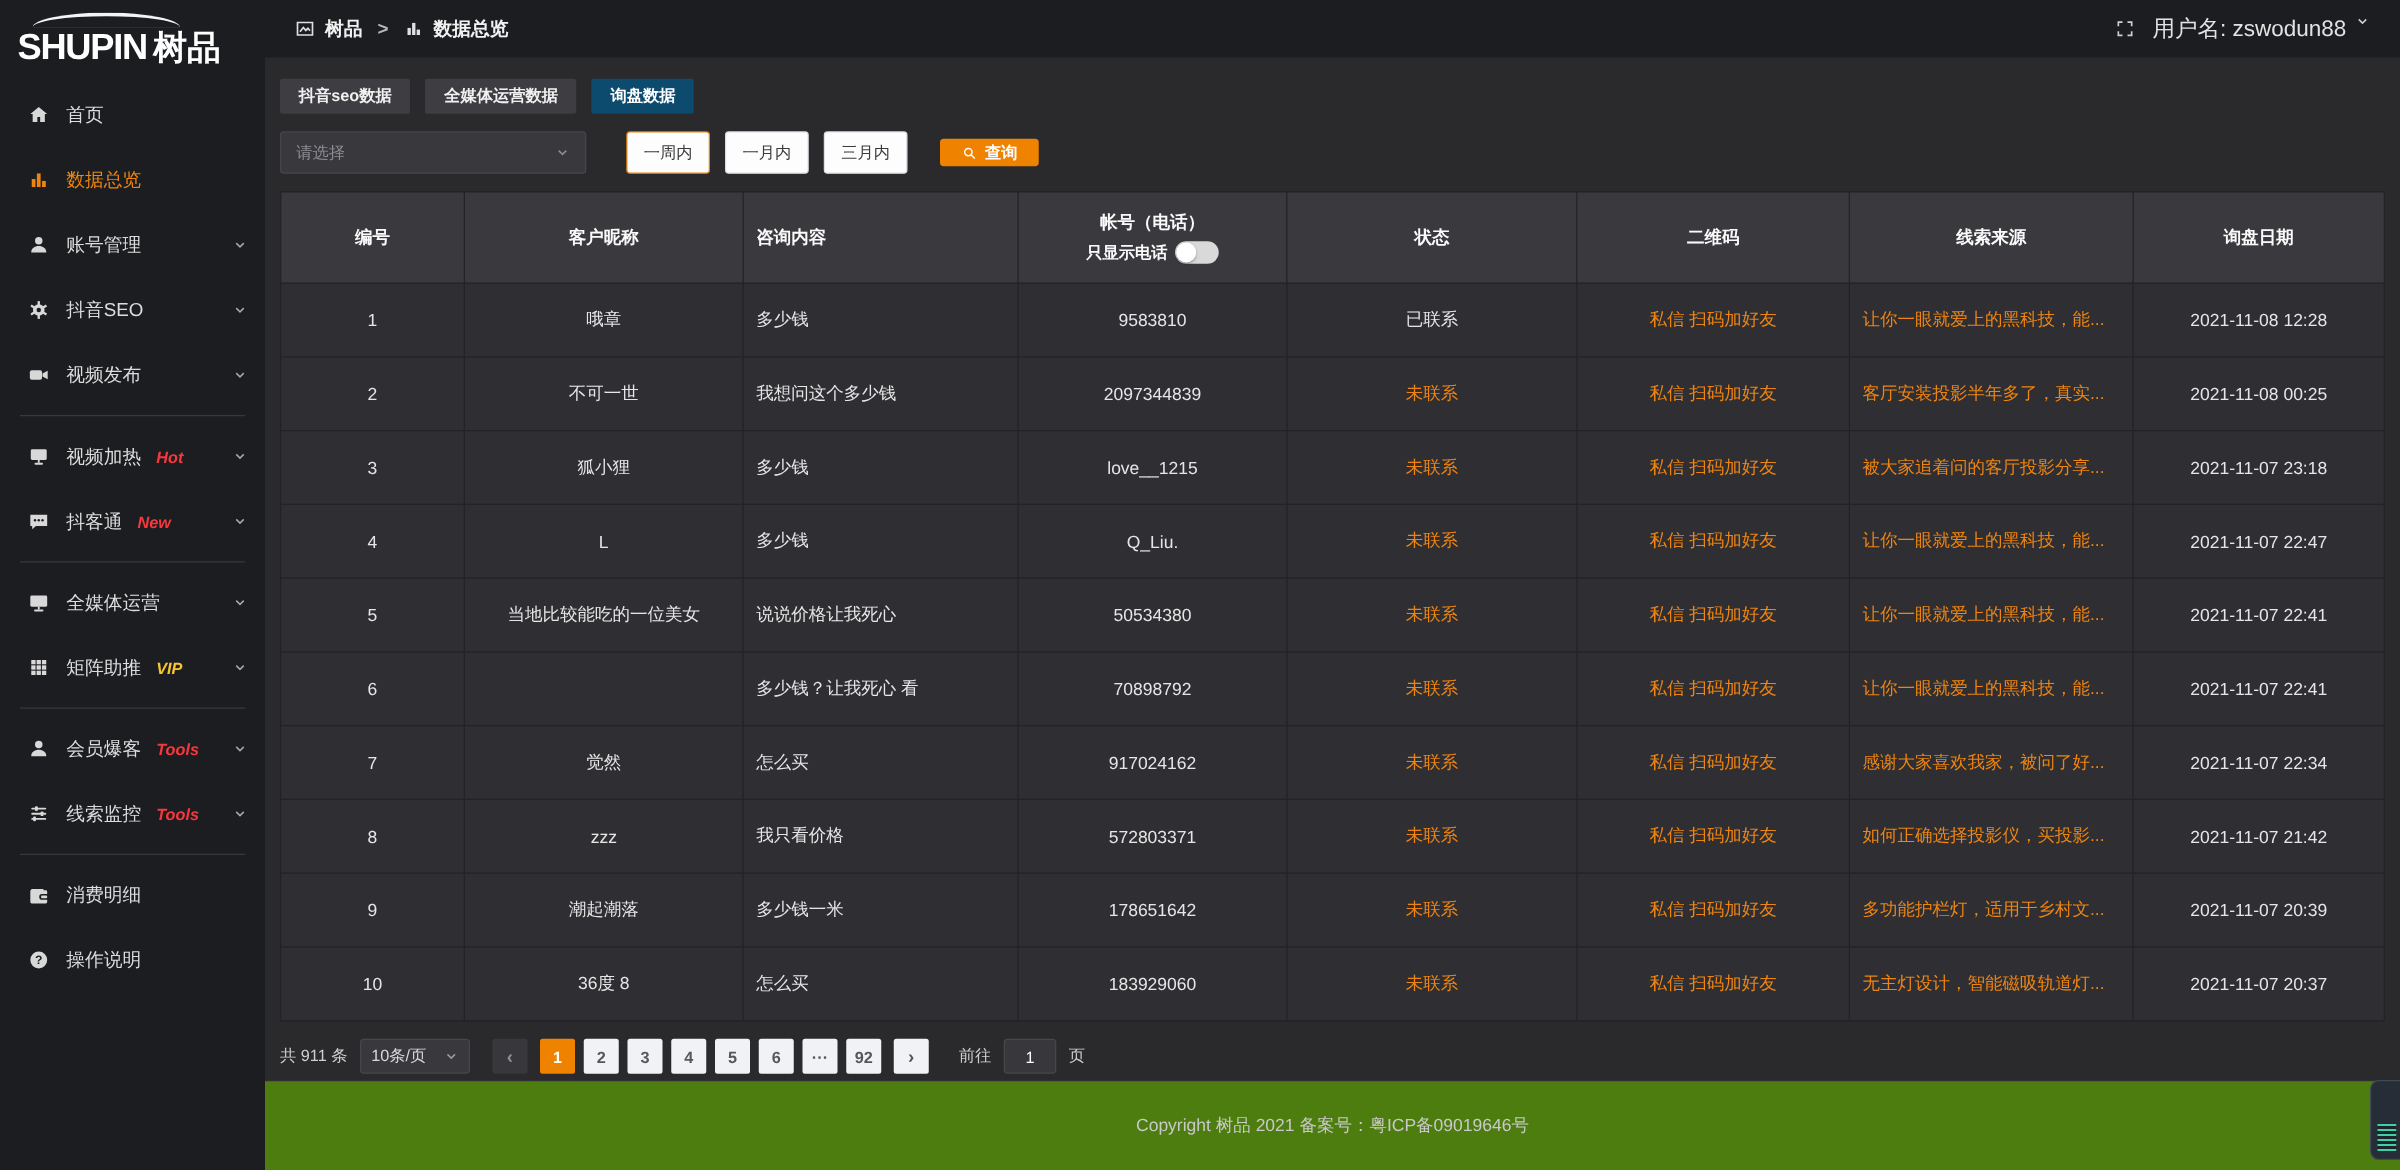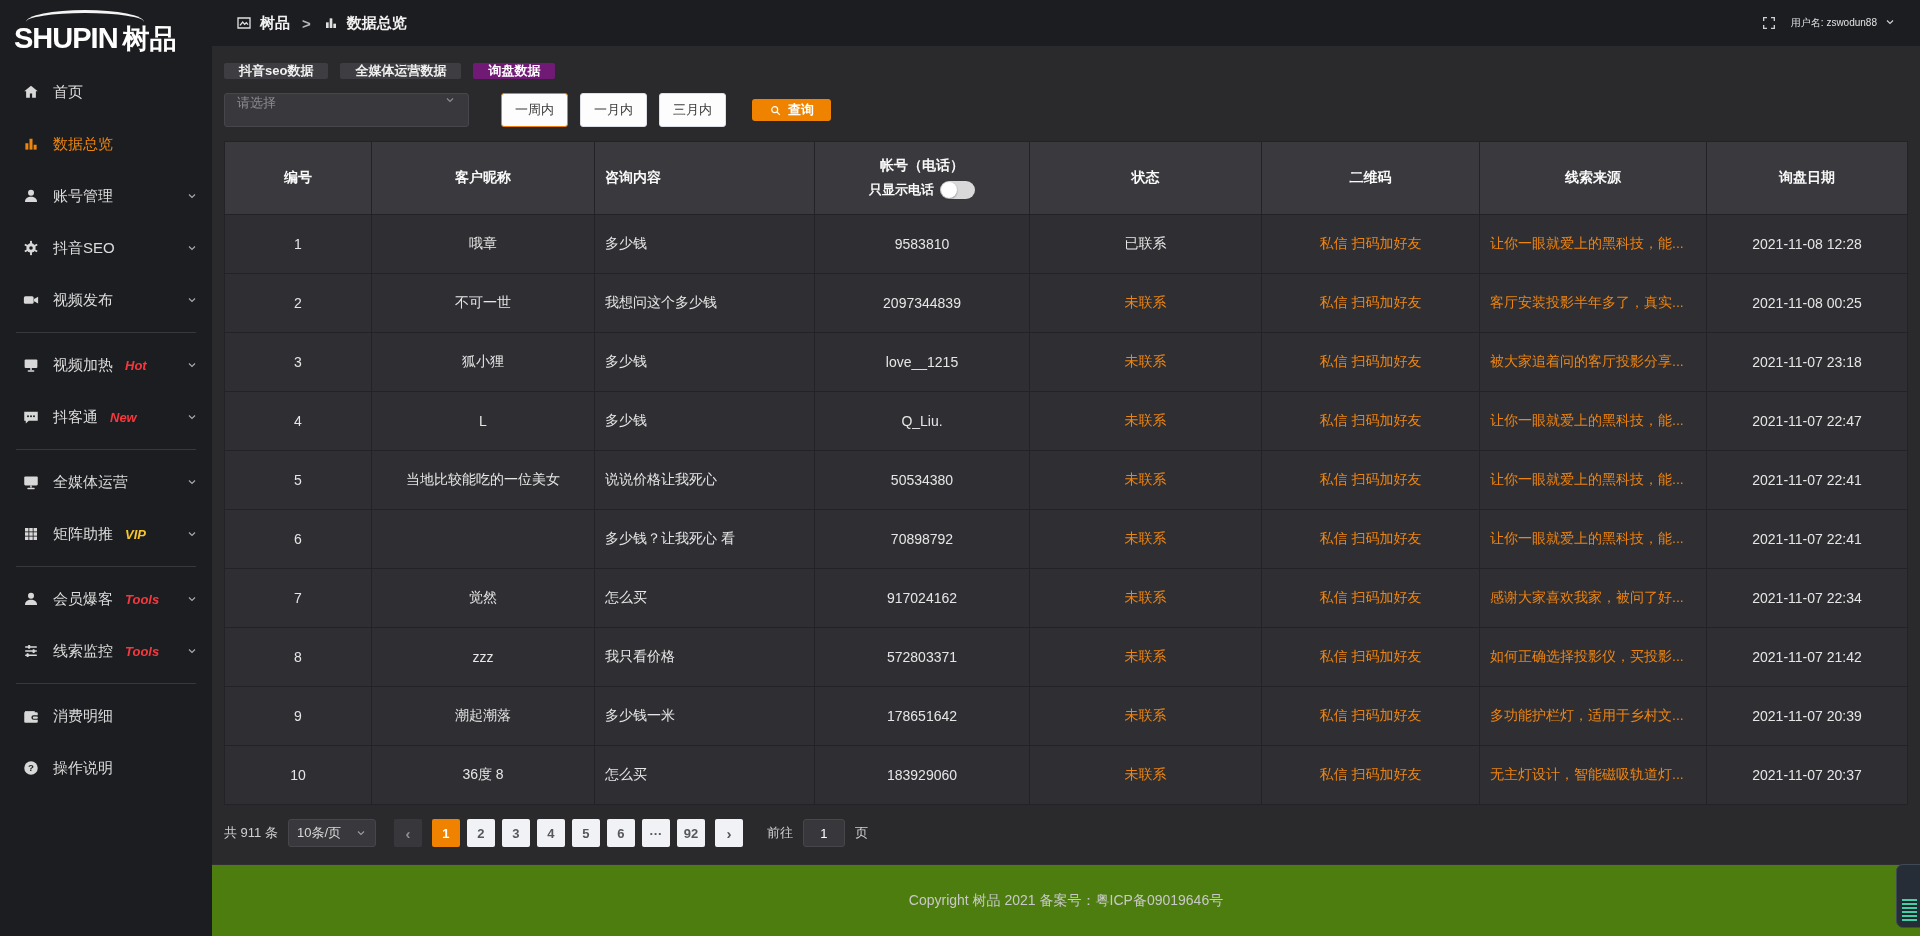--- a/index.html
+++ b/index.html
@@ -26,33 +26,33 @@
   .side-chevron { margin-left:auto; color:#a8a8ac; width:12px; height:12px; }
   .side-divider { border-top:1px solid #38383c; margin:6px 16px; }
 
   
   .topbar { position:absolute; left:212px; top:0; right:0; height:46px; background:#1c1d20; display:flex; align-items:center; padding:0 24px; z-index:4; }
   .crumb { display:flex; align-items:center; gap:8px; font-weight:bold; font-size:15px; color:#f2f2f2; }
   .crumb .bc-icon { width:16px; height:16px; color:#e0e0e0; }
   .crumb-sep { color:#b8b8bc; font-weight:bold; margin:0 4px; }
   .topbar-right { margin-left:auto; display:flex; align-items:center; gap:14px; color:#e2e2e2; }
   .fs-icon { width:16px; height:16px; color:#cfcfcf; cursor:pointer; }
-  .user-box { display:flex; align-items:flex-start; gap:5px; font-size:10px; cursor:pointer; }
+  .user-box { display:flex; align-items:flex-start; gap:5px; font-size:18px; cursor:pointer; }
   .user-box .side-chevron { margin-left:2px; color:#cfcfcf; }
 
   
   .main { position:absolute; left:212px; top:46px; right:0; bottom:72px; background:#2a2a2d; padding:0 12px; overflow:hidden; }
   .tabs { display:flex; gap:12px; padding-top:17px; }
-  .tab { height:16px; padding:0 15px; background:#3e3e42; color:#f0f0f0; font-size:13px; font-weight:bold;
+  .tab { height:28px; padding:0 15px; background:#3e3e42; color:#f0f0f0; font-size:13px; font-weight:bold;
          border:none; border-radius:2px; display:flex; align-items:center; cursor:pointer; }
-  .tab.active { background:#701a75; color:#fff; }
+  .tab.active { background:#0c4a6e; color:#fff; }
 
   .filters { display:flex; align-items:center; gap:12px; margin-top:14px; }
   .sel { width:245px; height:34px; background:#39393d; border:1px solid #47474b; border-radius:3px;
-         display:flex; align-items:flex-start; padding:0 12px; color:#8c8c92; font-size:13px; cursor:pointer; }
+         display:flex; align-items:center; padding:0 12px; color:#8c8c92; font-size:13px; cursor:pointer; }
   .sel .side-chevron { margin-left:auto; color:#8c8c92; }
   .period { height:34px; padding:0 13px; background:#fdfdfd; color:#3a3a3a; font-size:13px; border:1px solid #dcdfe6;
             border-radius:3px; cursor:pointer; }
   .period.first { margin-left:20px; }
   .period.active { border:1px solid #e8820e; }
   .query-btn { height:22px; margin-left:14px; padding:0 17px; background:#ef8300; color:#fff; font-size:13px; font-weight:bold;
                border:none; border-radius:3px; display:flex; align-items:center; gap:6px; cursor:pointer; }
   .query-btn svg { width:13px; height:13px; color:#fff; }
 
   

